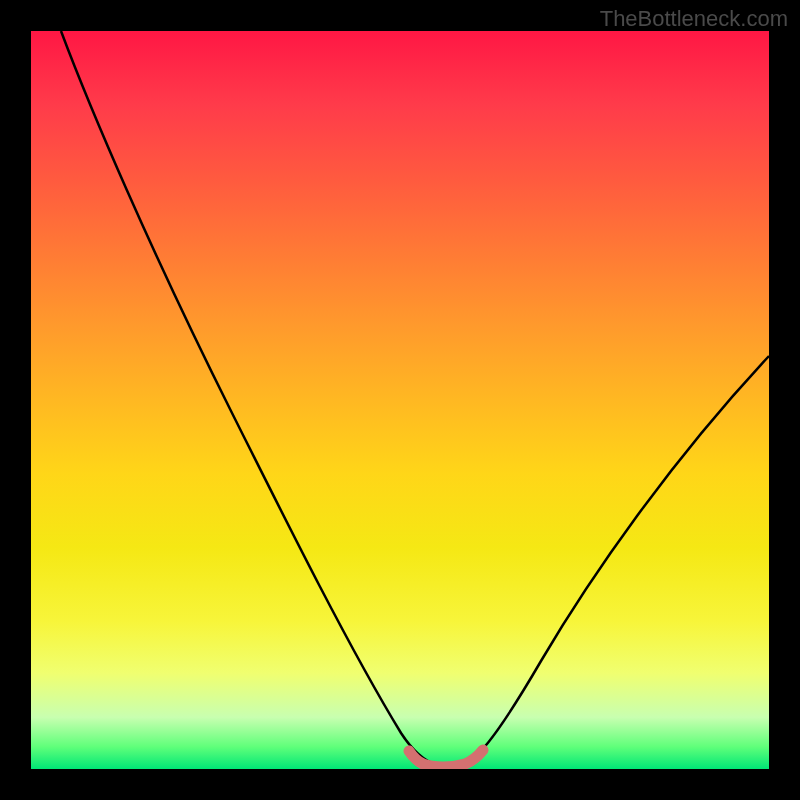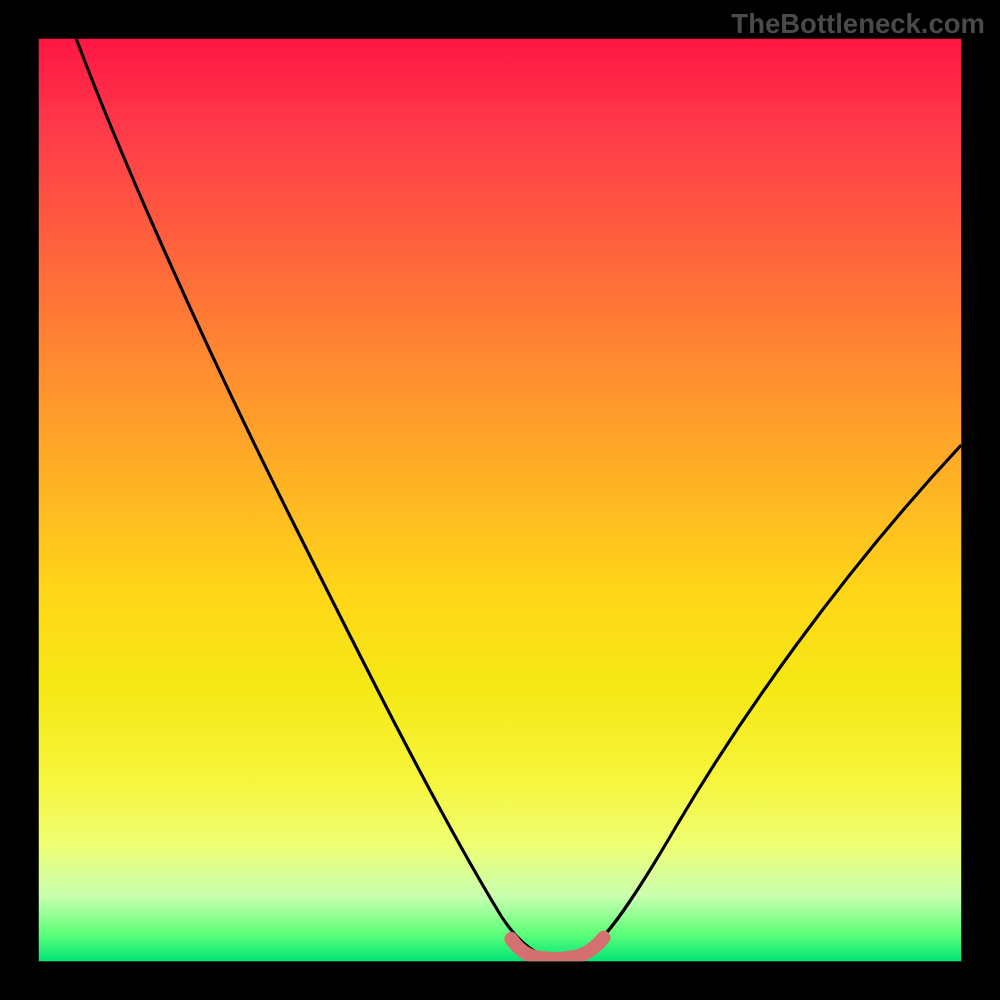--- a/index.html
+++ b/index.html
@@ -11,21 +11,21 @@
     position: relative;
     overflow: hidden;
     font-family: Arial, sans-serif;
   }
   .watermark {
     position: absolute;
     top: 6px;
     right: 12px;
     color: #4a4a4a;
     font-size: 22px;
-    font-weight: 700;
+    font-weight: 400;
     z-index: 10;
   }
   .plot-area {
     position: absolute;
     left: 31px;
     top: 31px;
     width: 738px;
     height: 738px;
     background: linear-gradient(to bottom,
       #ff1744 0%,

